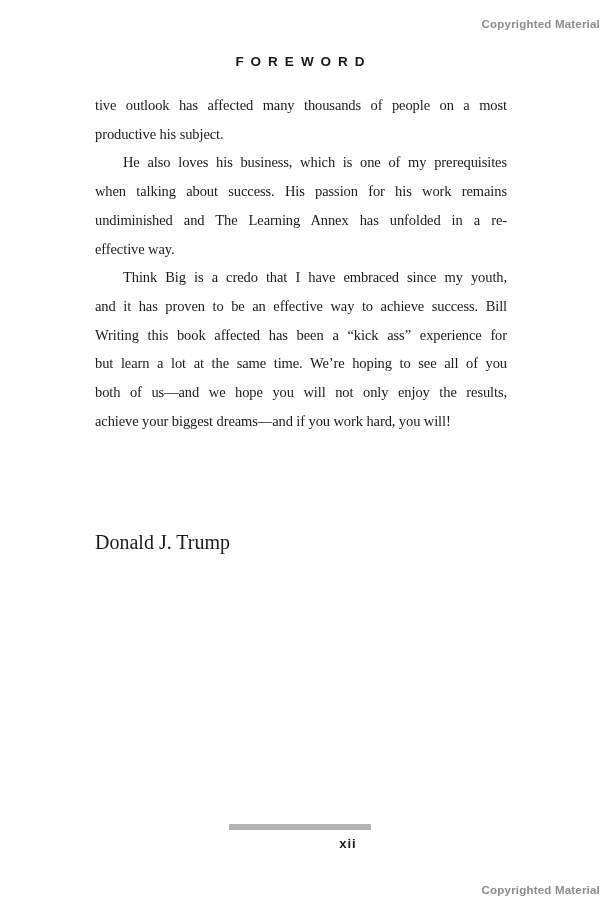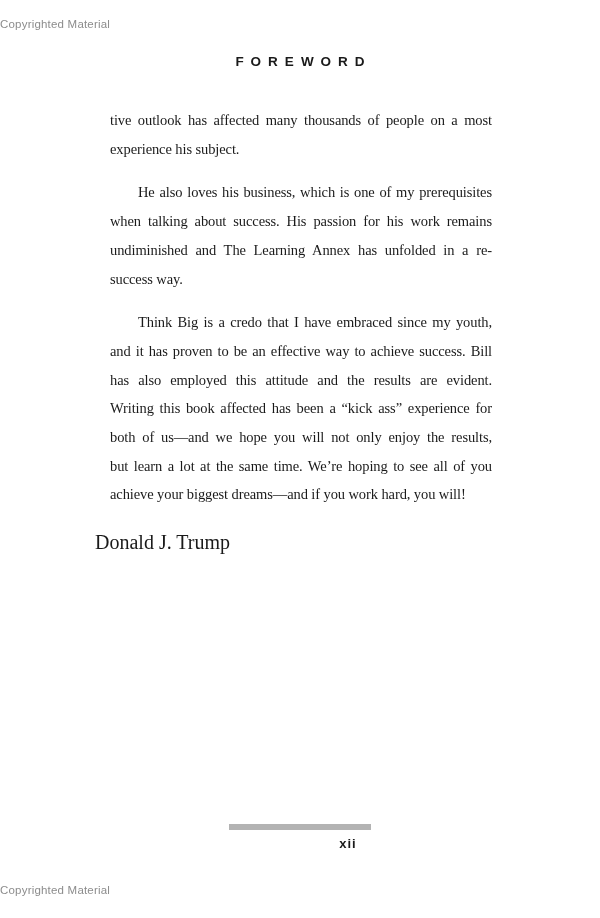--- a/index.html
+++ b/index.html
@@ -13,25 +13,26 @@
     height: 918px;
     background: var(--paper, #ffffff);
     overflow: hidden;
     font-family: "Liberation Serif", serif;
     color: var(--text, #1a1a1a);
   }
   .copyright {
     position: absolute;
     left: 0;
     width: 100%;
-    text-align: left;
+    text-align: right;
     font-family: "Liberation Sans", sans-serif;
     font-size: 11.5px;
     color: var(--muted, #8c8c8c);
     letter-spacing: 0.2px;
+    font-weight: bold;
   }
   .copyright.top { top: 18px; }
   .copyright.bottom { top: 884px; }
   .heading {
     position: absolute;
     top: 54px;
     left: 0;
     width: 100%;
     margin: 0;
     text-align: center;
@@ -41,21 +42,21 @@
     letter-spacing: 7px;
     text-indent: 7px; 
     color: var(--text, #1a1a1a);
   }
   .body-text {
     position: absolute;
     top: 91px;
     left: 95px;
     width: 412px;
   }
-  .paragraph { margin: 15px; font-family: Liberation Serif, serif; }
+  .paragraph { margin: 0; font-family: Liberation Serif, serif; }
   .line {
     font-size: 14.5px;
     letter-spacing: -0.1px;
     line-height: 28.7px;
     text-align: justify;
     text-align-last: justify;
     white-space: normal;
   }
   .line.last {
     text-align-last: left;
@@ -97,35 +98,34 @@
 <body>
 
 <div class="page">
   <div class="copyright top">Copyrighted Material</div>
 
   <h1 class="heading">FOREWORD</h1>
 
   <div class="body-text" id="body-text">
       <div class="paragraph">
         <div class="line">tive outlook has affected many thousands of people on a most</div>
-        <div class="line last">experience his subject.</div>
+        <div class="line last">productive his subject.</div>
       </div>
       <div class="paragraph">
         <div class="line indent">He also loves his business, which is one of my prerequisites</div>
         <div class="line">when talking about success. His passion for his work remains</div>
         <div class="line">undiminished and The Learning Annex has unfolded in a re-</div>
-        <div class="line last">success way.</div>
+        <div class="line last">effective way.</div>
       </div>
       <div class="paragraph">
         <div class="line indent">Think Big is a credo that I have embraced since my youth,</div>
         <div class="line">and it has proven to be an effective way to achieve success. Bill</div>
-        <div class="line">has also employed this attitude and the results are evident.</div>
         <div class="line">Writing this book affected has been a “kick ass” experience for</div>
+        <div class="line">but learn a lot at the same time. We’re hoping to see all of you</div>
         <div class="line">both of us—and we hope you will not only enjoy the results,</div>
-        <div class="line">but learn a lot at the same time. We’re hoping to see all of you</div>
         <div class="line last">achieve your biggest dreams—and if you work hard, you will!</div>
       </div>
     </div>
 
   <div class="signature">Donald J. Trump</div>
 
   <div class="footer-bar"></div>
 
   <div class="page-number">xii</div>
 

